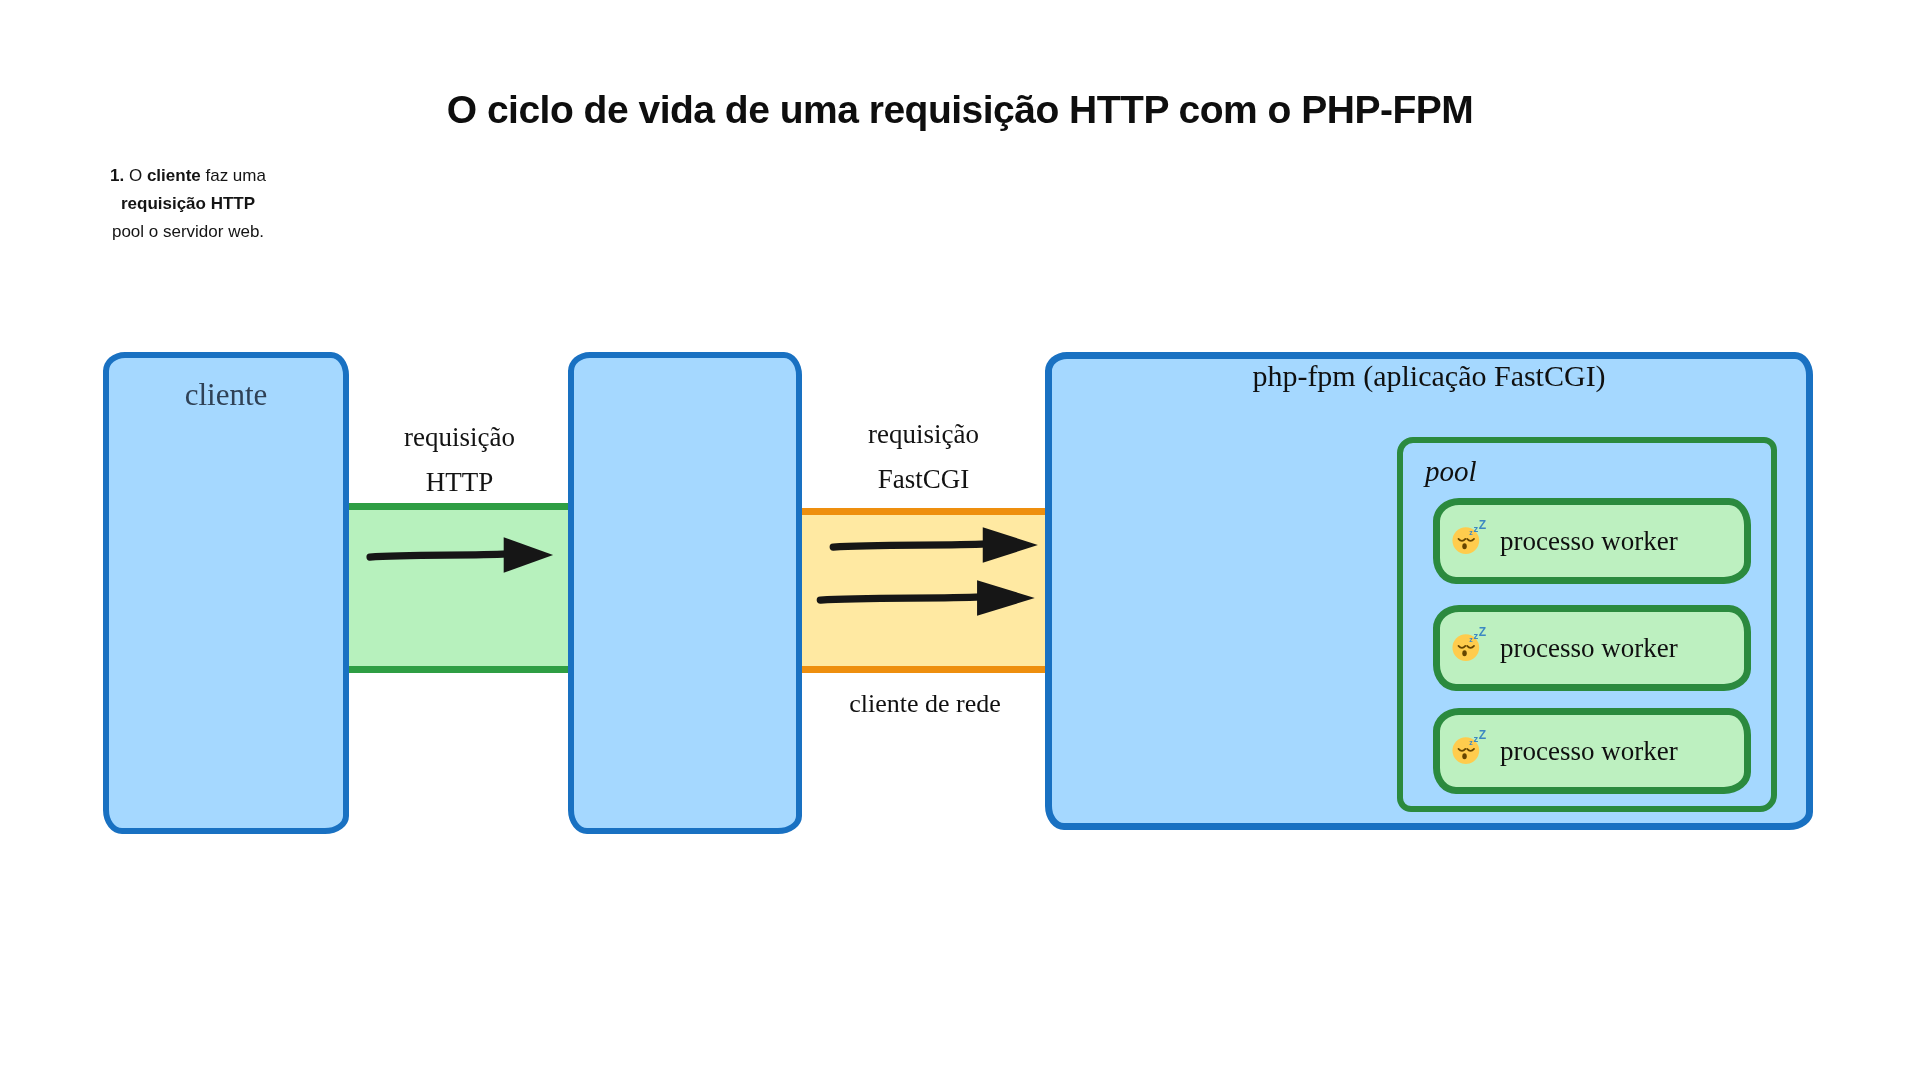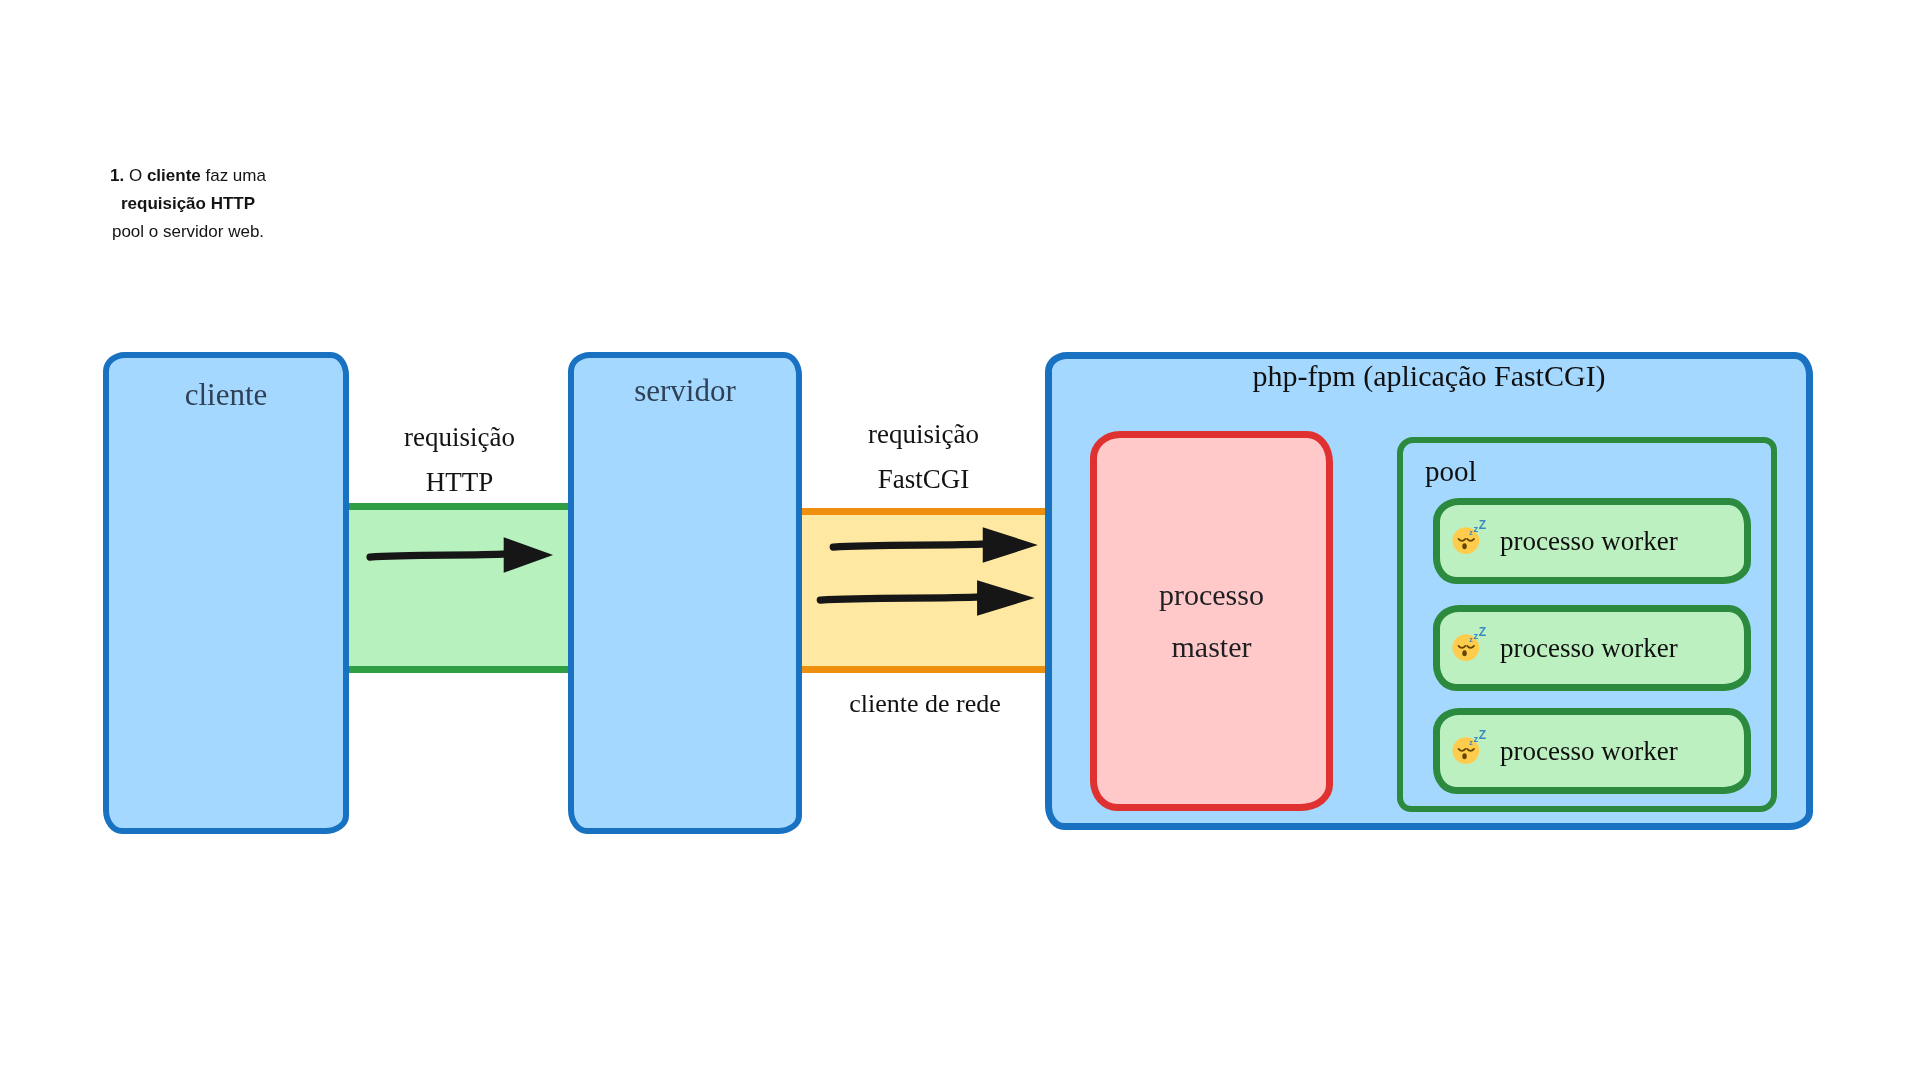--- a/index.html
+++ b/index.html
@@ -64,39 +64,40 @@
     border:7px solid var(--master_red_border,#e03131);
     border-radius:30px 26px 32px 27px / 27px 31px 26px 30px;
     display:flex;flex-direction:column;align-items:center;justify-content:center;
     color:#1f1f23;font-size:30px;line-height:52px;
   }
   .pool-box{
     position:absolute;left:345px;top:78px;width:380px;height:375px;box-sizing:border-box;
     border:6px solid var(--pool_green_border,#2b8a3e);
     border-radius:16px 13px 17px 14px;
   }
-  .pool-label{margin:12px 0 0 22px;font-size:29px;color:#101010;}
+  .pool-label{margin:12px 0 0 22px;font-size:29px;color:#101010;font-style:italic;}
   .worker-box{
     position:absolute;left:30px;width:318px;height:86px;box-sizing:border-box;
     background:var(--worker_green_fill,#bdf0c0);
     border:7px solid var(--pool_green_border,#2b8a3e);
     border-radius:26px 22px 27px 23px / 23px 27px 22px 26px;
     display:flex;align-items:center;padding-left:12px;gap:10px;
     color:#101010;font-size:27px;
   }
   .worker-1{top:55px;}
   .worker-2{top:162px;}
   .worker-3{top:265px;}
   .emoji{flex:0 0 auto;}
 </style>
 </head>
 <body>
 
 <div class="canvas">
 
+  <div class="page-title">O ciclo de vida de uma requisição HTTP com o PHP-FPM</div>
 
   <div class="step-note">
     <b>1.</b><span> O </span><b>cliente</b><span> faz uma</span><br>
     <b>requisição HTTP</b><br>
     <span>pool o servidor web.</span>
   </div>
 
   <div class="blue-box" style="left:103px;top:352px;width:246px;height:482px;">
     <div class="box-label hand" style="padding-top:16px;">cliente</div>
   </div>
@@ -108,21 +109,20 @@
   </div>
   <div class="arrow" style="left:365px;top:534px;width:190px;height:42px;">
     <svg viewBox="0 0 200 40" preserveAspectRatio="none">
       <path d="M5 22 C 45 19, 110 21, 150 19" stroke="#161616" stroke-width="7" fill="none" stroke-linecap="round"></path>
       <polygon points="146,3 198,20 146,37" fill="#161616"></polygon>
     </svg>
   </div>
 
   <div class="blue-box" style="left:568px;top:352px;width:234px;height:482px;">
     <div class="box-label hand" style="padding-top:12px;">
-      <div>servidor</div>
     </div>
   </div>
 
   <div class="band band-yellow"></div>
   <div class="conn-label hand" style="left:802px;top:412px;width:243px;">
     <div>requisição</div>
     <div>FastCGI</div>
   </div>
   <div class="arrow" style="left:828px;top:524px;width:212px;height:42px;">
     <svg viewBox="0 0 200 40" preserveAspectRatio="none">
@@ -136,24 +136,20 @@
       <polygon points="146,3 198,20 146,37" fill="#161616"></polygon>
     </svg>
   </div>
   <div class="socket-note hand">
     <div class="dark">cliente de rede</div>
   </div>
 
   <div class="blue-box" style="left:1045px;top:352px;width:768px;height:478px;border-width:7px;">
     <div class="phpfpm-title hand">php-fpm (aplicação FastCGI)</div>
 
-    <div class="master-box hand">
-      <div>processo</div>
-      <div>master</div>
-    </div>
 
     <div class="pool-box">
       <div class="pool-label hand">pool</div>
 
       <div class="worker-box worker-1">
         <span class="emoji">
           <svg width="38" height="36" viewBox="0 0 44 40">
             <circle cx="16" cy="23" r="15.5" fill="#ffcc4d"></circle>
             <path d="M7.5 21 q4 4.5 8 0" stroke="#664500" stroke-width="2" fill="none" stroke-linecap="round"></path>
             <path d="M17.5 21 q4 4.5 8 0" stroke="#664500" stroke-width="2" fill="none" stroke-linecap="round"></path>

